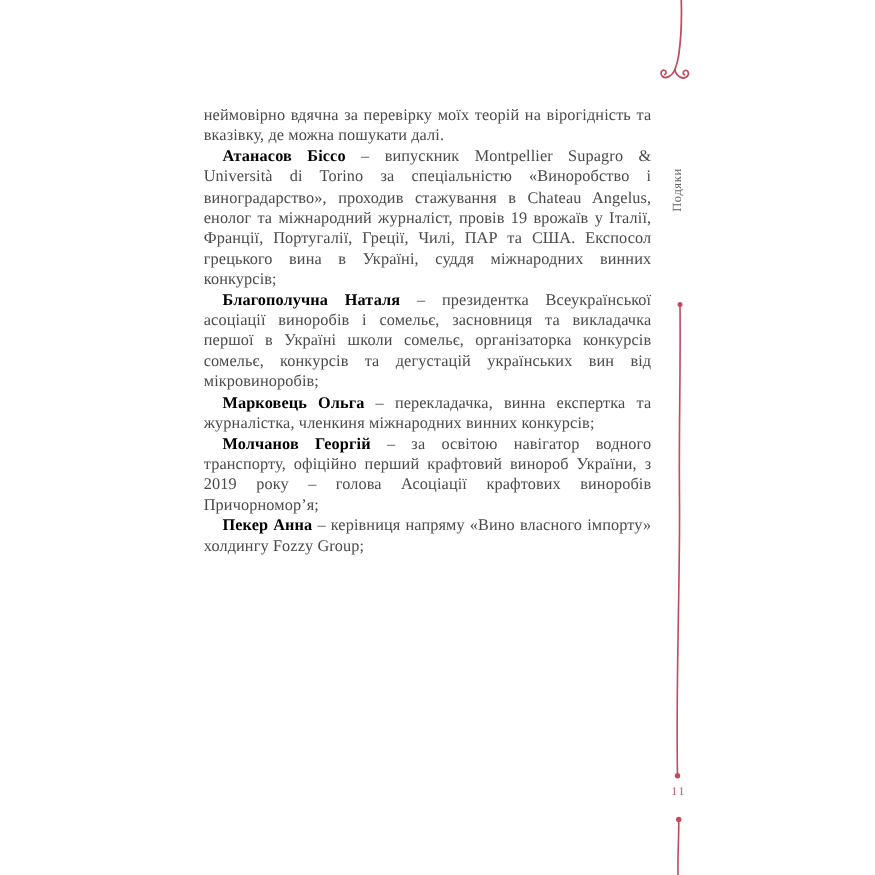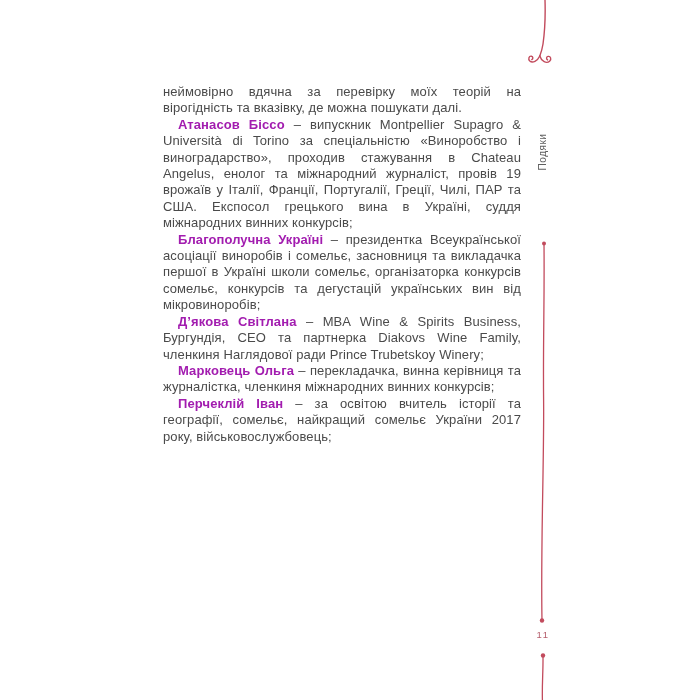--- a/index.html
+++ b/index.html
@@ -3,35 +3,35 @@
 <meta charset="utf-8">
 <style>
   html, body { margin: 0; padding: 0; }
   body {
     width: 700px; height: 700px;
     position: relative;
     background: #ffffff;
     overflow: hidden;
     font-family: "Liberation Sans", "DejaVu Sans", sans-serif;
   }
-  .page { position: absolute; inset: 0; }
+  .page { position: absolute; inset: 0; font-family: Liberation Serif, serif; }
 
   
   .text-block {
     position: absolute;
     left: 163px; top: 84px; width: 358px;
     font-size: 13px;
     line-height: 16.4px;
     color: #4a4a4a;
     text-align: justify;
     letter-spacing: 0.1px;
   }
   .text-block p { margin: 0; }
   .text-block p.indent { text-indent: 15px; }
-  .text-block b { font-weight: bold; color: #a21caf; }
+  .text-block b { font-weight: bold; color: #000000; }
 
   
   .margin-label {
     position: absolute;
     left: 542px; top: 152px;
     transform: translate(-50%, -50%) rotate(-90deg);
     font-size: 10px;
     color: #5f5f5f;
     letter-spacing: 0.5px;
     white-space: nowrap;
@@ -73,21 +73,21 @@
       <circle cx="543" cy="655.5" r="2.2" fill="#c24b5d"></circle>
       <path d="M543 657 C543.2 670 542 684 542.4 700" stroke="#c24b5d" fill="none" stroke-width="1.3" stroke-linecap="round"></path>
     </g>
   </svg>
 
   <div class="margin-label">Подяки</div>
 
   <div class="text-block">
     <p><span>неймовірно вдячна за перевірку моїх теорій на вірогідність та вказівку, де можна пошукати далі.</span></p>
     <p class="indent"><b>Атанасов Біссо</b> <span>– випускник Montpellier Supagro &amp; Università di Torino за спеціальністю «Виноробство і виноградарство», проходив стажування в Chateau Angelus, енолог та міжнародний журналіст, провів 19 врожаїв у Італії, Франції, Португалії, Греції, Чилі, ПАР та США. Експосол грецького вина в Україні, суддя міжнародних винних конкурсів;</span></p>
-    <p class="indent"><b>Благополучна Україні</b> <span>– президентка Всеукраїнської асоціації виноробів і сомельє, засновниця та викладачка першої в Україні школи сомельє, організаторка конкурсів сомельє, конкурсів та дегустацій українських вин від мікровиноробів;</span></p>
-    <p class="indent"><b>Д’якова Світлана</b> <span>– MBA Wine &amp; Spirits Business, Бургундія, CEO та партнерка Diakovs Wine Family, членкиня Наглядової ради Prince Trubetskoy Winery;</span></p>
-    <p class="indent"><b>Марковець Ольга</b> <span>– перекладачка, винна керівниця та журналістка, членкиня міжнародних винних конкурсів;</span></p>
-    <p class="indent"><b>Перчеклій Іван</b> <span>– за освітою вчитель історії та географії, сомельє, найкращий сомельє України 2017 року, військовослужбовець;</span></p>
+    <p class="indent"><b>Благополучна Наталя</b> <span>– президентка Всеукраїнської асоціації виноробів і сомельє, засновниця та викладачка першої в Україні школи сомельє, організаторка конкурсів сомельє, конкурсів та дегустацій українських вин від мікровиноробів;</span></p>
+    <p class="indent"><b>Марковець Ольга</b> <span>– перекладачка, винна експертка та журналістка, членкиня міжнародних винних конкурсів;</span></p>
+    <p class="indent"><b>Молчанов Георгій</b> <span>– за освітою навігатор водного транспорту, офіційно перший крафтовий винороб України, з 2019 року – голова Асоціації крафтових виноробів Причорномор’я;</span></p>
+    <p class="indent"><b>Пекер Анна</b> <span>– керівниця напряму «Вино власного імпорту» холдингу Fozzy Group;</span></p>
   </div>
 
   <div class="page-number">11</div>
 
 </div>
 
 </body></html>

